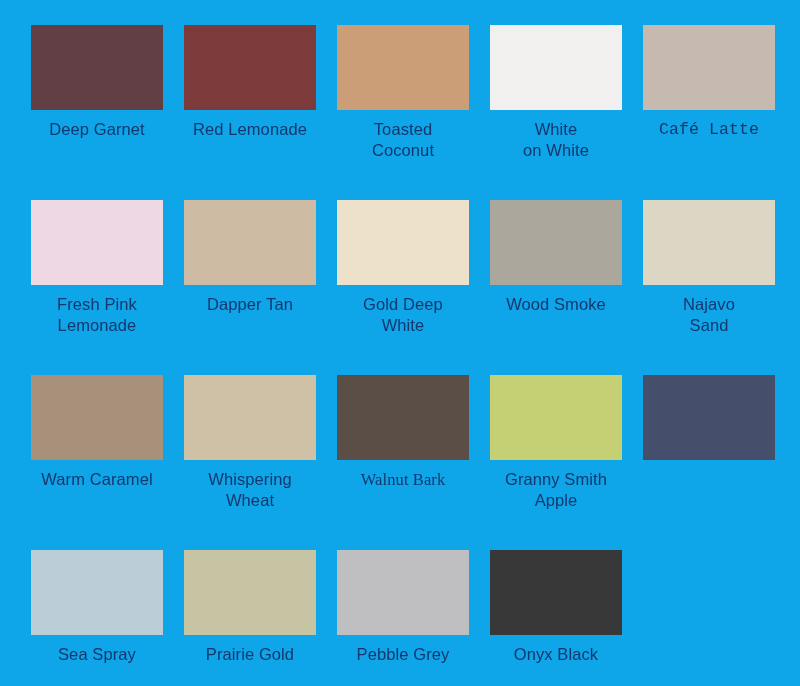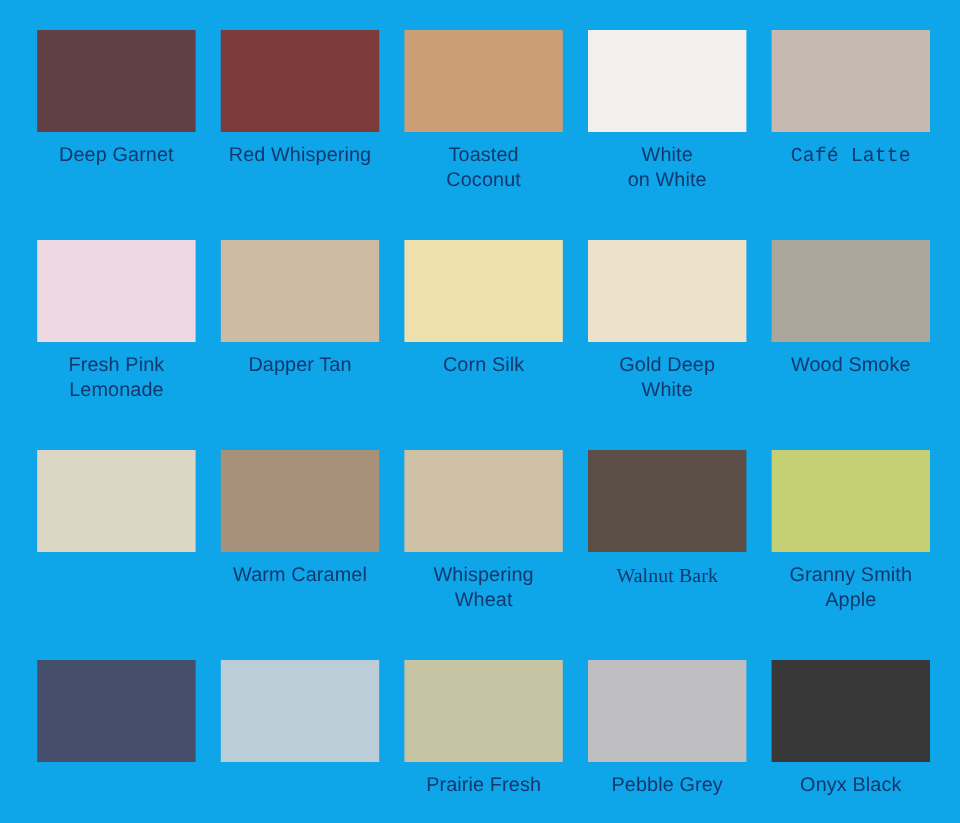--- a/index.html
+++ b/index.html
@@ -59,21 +59,21 @@
 <body style="background: rgb(255, 255, 255);">
 
 <div id="palette-board">
   <div class="swatch-grid">
       <div class="swatch-cell">
         <div class="swatch-chip" style="background-color: rgb(97, 63, 68);"></div>
         <div class="swatch-label" style="color: rgb(18, 56, 110);">Deep Garnet</div>
       </div>
       <div class="swatch-cell">
         <div class="swatch-chip" style="background-color: rgb(124, 58, 58);"></div>
-        <div class="swatch-label" style="color: rgb(18, 56, 110);">Red Whispering</div>
+        <div class="swatch-label" style="color: rgb(18, 56, 110);">Red Lemonade</div>
       </div>
       <div class="swatch-cell">
         <div class="swatch-chip" style="background-color: rgb(203, 158, 120);"></div>
         <div class="swatch-label" style="color: rgb(18, 56, 110);">Toasted
 Coconut</div>
       </div>
       <div class="swatch-cell">
         <div class="swatch-chip" style="background-color: rgb(241, 240, 238);"></div>
         <div class="swatch-label" style="color: rgb(18, 56, 110);">White
 on White</div>
@@ -85,34 +85,32 @@
       <div class="swatch-cell">
         <div class="swatch-chip" style="background-color: rgb(237, 216, 228);"></div>
         <div class="swatch-label" style="color: rgb(18, 56, 110);">Fresh Pink
 Lemonade</div>
       </div>
       <div class="swatch-cell">
         <div class="swatch-chip" style="background-color: rgb(206, 187, 164);"></div>
         <div class="swatch-label" style="color: rgb(18, 56, 110);">Dapper Tan</div>
       </div>
       <div class="swatch-cell">
-        <div class="swatch-chip" style="background-color: rgb(239, 224, 175);"></div>
-        <div class="swatch-label" style="color: rgb(18, 56, 110);">Corn Silk</div>
-      </div>
-      <div class="swatch-cell">
         <div class="swatch-chip" style="background-color: rgb(237, 225, 203);"></div>
         <div class="swatch-label" style="color: rgb(18, 56, 110);">Gold Deep
 White</div>
       </div>
       <div class="swatch-cell">
         <div class="swatch-chip" style="background-color: rgb(171, 167, 157);"></div>
         <div class="swatch-label" style="color: rgb(18, 56, 110);">Wood Smoke</div>
       </div>
       <div class="swatch-cell">
         <div class="swatch-chip" style="background-color: rgb(220, 215, 196);"></div>
+        <div class="swatch-label" style="color: rgb(18, 56, 110);">Najavo
+Sand</div>
       </div>
       <div class="swatch-cell">
         <div class="swatch-chip" style="background-color: rgb(168, 145, 122);"></div>
         <div class="swatch-label" style="color: rgb(18, 56, 110);">Warm Caramel</div>
       </div>
       <div class="swatch-cell">
         <div class="swatch-chip" style="background-color: rgb(207, 193, 165);"></div>
         <div class="swatch-label" style="color: rgb(18, 56, 110);">Whispering
 Wheat</div>
       </div>
@@ -123,24 +121,25 @@
       <div class="swatch-cell">
         <div class="swatch-chip" style="background-color: rgb(196, 208, 115);"></div>
         <div class="swatch-label" style="color: rgb(18, 56, 110);">Granny Smith
 Apple</div>
       </div>
       <div class="swatch-cell">
         <div class="swatch-chip" style="background-color: rgb(69, 79, 107);"></div>
       </div>
       <div class="swatch-cell">
         <div class="swatch-chip" style="background-color: rgb(187, 205, 214);"></div>
+        <div class="swatch-label" style="color: rgb(18, 56, 110);">Sea Spray</div>
       </div>
       <div class="swatch-cell">
         <div class="swatch-chip" style="background-color: rgb(198, 196, 163);"></div>
-        <div class="swatch-label" style="color: rgb(18, 56, 110);">Prairie Fresh</div>
+        <div class="swatch-label" style="color: rgb(18, 56, 110);">Prairie Gold</div>
       </div>
       <div class="swatch-cell">
         <div class="swatch-chip" style="background-color: rgb(191, 191, 193);"></div>
         <div class="swatch-label" style="color: rgb(18, 56, 110);">Pebble Grey</div>
       </div>
       <div class="swatch-cell">
         <div class="swatch-chip" style="background-color: rgb(56, 56, 56);"></div>
         <div class="swatch-label" style="color: rgb(18, 56, 110);">Onyx Black</div>
       </div>
     </div>

